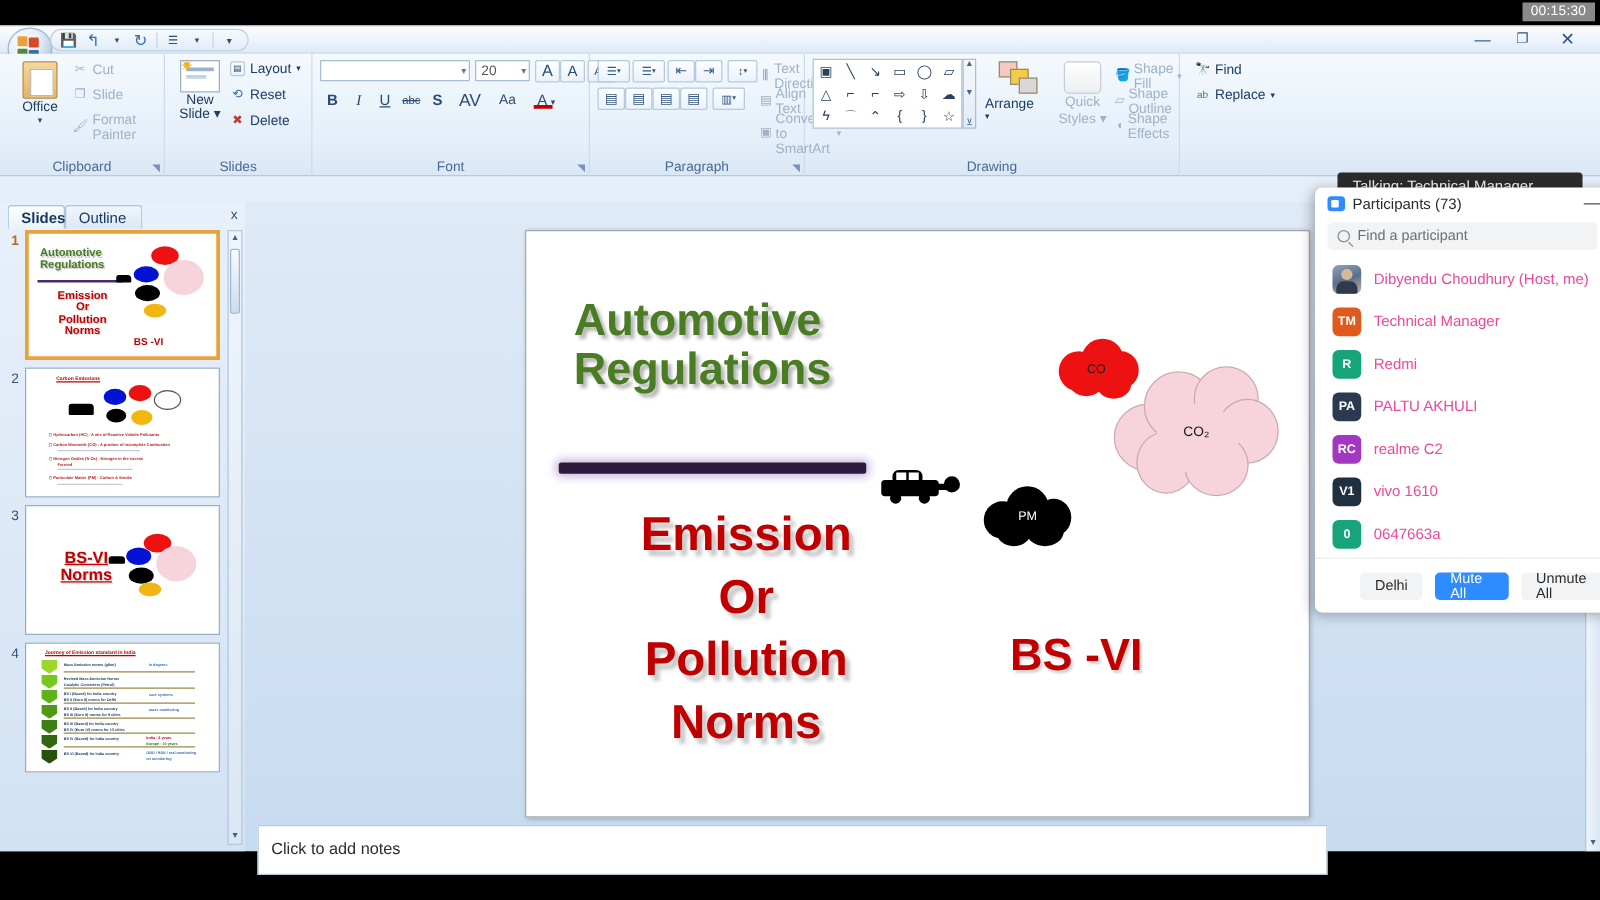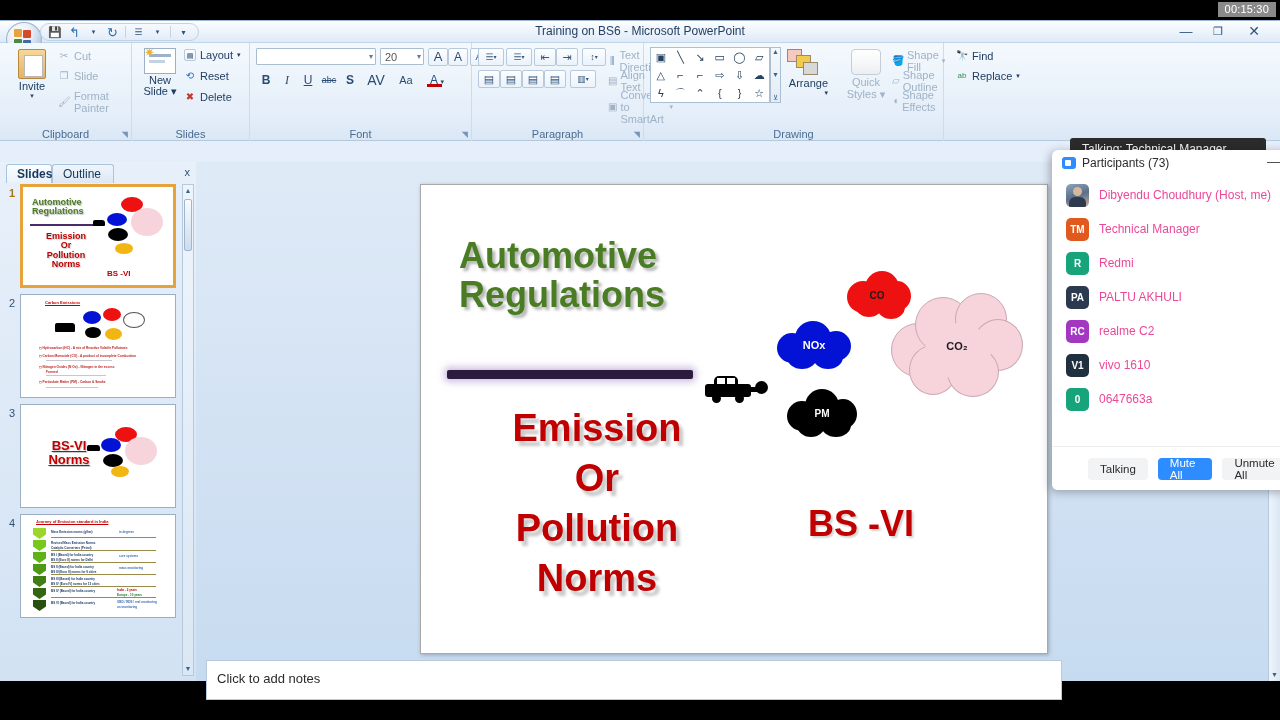--- a/index.html
+++ b/index.html
@@ -211,21 +211,21 @@
     display:grid; grid-template-columns:repeat(6,1fr); grid-template-rows:repeat(3,1fr);
     font-size:11px; color:#27425f;
   }
   #shape-gallery div { display:flex; align-items:center; justify-content:center; }
   #shape-scroll {
     position:absolute; left:126px; top:4px; width:11px; height:56px;
     background:linear-gradient(#f4f8fc,#e2ecf6); border:1px solid #aabfd4;
     display:flex; flex-direction:column; justify-content:space-between;
     align-items:center; font-size:7px; color:#3d6390;
   }
-  #arrange-btn { position:absolute; left:132px; top:6px; width:52px; text-align:right; font-size:11px; color:#1f3d63; }
+  #arrange-btn { position:absolute; left:144px; top:6px; width:52px; text-align:left; font-size:11px; color:#1f3d63; }
   #arrange-btn .aico { position:relative; width:30px; height:26px; margin:0 auto 2px auto; }
   #arrange-btn .aico i { position:absolute; width:15px; height:13px; border:1px solid #9a8a6a; display:block; }
   #arrange-btn .aico i:nth-child(1){ left:0; top:0; background:#f3c9c0; }
   #arrange-btn .aico i:nth-child(2){ left:9px; top:6px; background:#f4ca49; }
   #arrange-btn .aico i:nth-child(3){ left:16px; top:13px; background:#d8d8d8; }
   #quick-styles { position:absolute; left:198px; top:6px; width:48px; text-align:center; font-size:11px; }
   #quick-styles .qsico {
     width:30px; height:26px; margin:0 auto 1px auto; border-radius:4px;
     background:linear-gradient(#ffffff,#eceff2); border:1px solid #c6cdd4;
   }
@@ -324,21 +324,21 @@
   #slide-bsvi {
     position:absolute; left:350px; top:318px; width:180px;
     text-align:center; font-size:36px; font-weight:bold; color:#c00000;
     text-shadow:2px 2px 2px rgba(160,160,160,.45);
   }
   
   .cloud { position:absolute; }
   .cloud .lobes i { position:absolute; border-radius:50%; display:block; }
   .cloud .cap {
     position:absolute; inset:0; display:flex; align-items:center; justify-content:center;
-    font-size:11px; font-weight:bold; z-index:4;
+    font-size:11px; font-weight:normal; z-index:4;
   }
   
   #slide-car { position:absolute; left:284px; top:188px; width:64px; height:34px; }
   #slide-car .body { position:absolute; left:0; top:11px; width:46px; height:13px; background:#000; border-radius:3px; }
   #slide-car .roof { position:absolute; left:9px; top:3px; width:24px; height:10px; background:#000; border-radius:5px 5px 0 0; }
   #slide-car .win1 { position:absolute; left:12px; top:5px; width:8px; height:6px; background:#fff; }
   #slide-car .win2 { position:absolute; left:22px; top:5px; width:8px; height:6px; background:#fff; }
   #slide-car .w1 { position:absolute; left:7px; top:21px; width:9px; height:9px; background:#000; border-radius:50%; }
   #slide-car .w2 { position:absolute; left:30px; top:21px; width:9px; height:9px; background:#000; border-radius:50%; }
   #slide-car .pipe { position:absolute; left:44px; top:14px; width:9px; height:5px; background:#000; }
@@ -451,21 +451,20 @@
 </head>
 <body>
 
 <div id="desktop-top">
   <div id="clock-overlay">00:15:30</div>
 </div>
 
 <div id="ppt-window">
 
   <div id="titlebar">
-    <div id="window-title">Training on BS6 - Microsoft PowerPoint</div>
     <div class="wbtn" id="btn-min">—</div>
     <div class="wbtn" id="btn-max">❐</div>
     <div class="wbtn" id="btn-close">✕</div>
   </div>
 
   <div id="office-orb">
     <div class="orb-inner">
       <span class="sq sq1"></span>
         <span class="sq sq2"></span>
       <span class="sq sq3"></span>
@@ -484,21 +483,21 @@
     <span class="sep"></span>
     <span class="qitem" style="font-size:8px">▾</span>
   </div>
 
 
   <div id="ribbon">
 
     <div class="rgroup" id="g-clipboard">
       <div id="paste-btn">
         <div class="pico"></div>
-        <div class="plabel">Invite</div>
+        <div class="plabel">Office</div>
         <div style="font-size:7px;color:#2b4c72">▾</div>
       </div>
       <div class="clip-row dim" id="clip-cut">
         <span class="miniico">✂</span>
         <span>Cut</span>
       </div>
       <div class="clip-row dim" id="clip-copy">
         <span class="miniico">❐</span>
         <span>Slide</span>
       </div>
@@ -823,30 +822,20 @@
           <span class="lobes">
             <i style="left:8px;top:14px;width:32px;height:32px;background:#ee1111"></i>
             <i style="left:26px;top:4px;width:34px;height:34px;background:#ee1111"></i>
             <i style="left:44px;top:14px;width:28px;height:30px;background:#ee1111"></i>
             <i style="left:16px;top:26px;width:28px;height:24px;background:#ee1111"></i>
             <i style="left:38px;top:28px;width:28px;height:24px;background:#ee1111"></i>
           </span>
           <span class="cap" style="color:#1a1a1a;font-size:10px">CO</span>
         </div>
 
-        <div class="cloud" style="left:352px;top:132px;width:82px;height:56px">
-          <span class="lobes">
-            <i style="left:4px;top:16px;width:30px;height:30px;background:#0412d6"></i>
-            <i style="left:22px;top:4px;width:36px;height:34px;background:#0412d6"></i>
-            <i style="left:48px;top:14px;width:30px;height:30px;background:#0412d6"></i>
-            <i style="left:14px;top:28px;width:30px;height:24px;background:#0412d6"></i>
-            <i style="left:40px;top:28px;width:30px;height:24px;background:#0412d6"></i>
-          </span>
-          <span class="cap" style="color:#fff;font-size:11px">NOx</span>
-        </div>
 
         <div class="cloud" style="left:362px;top:200px;width:78px;height:56px">
           <span class="lobes">
             <i style="left:4px;top:16px;width:30px;height:30px;background:#000"></i>
             <i style="left:22px;top:4px;width:34px;height:34px;background:#000"></i>
             <i style="left:46px;top:14px;width:28px;height:30px;background:#000"></i>
             <i style="left:14px;top:28px;width:28px;height:24px;background:#000"></i>
             <i style="left:38px;top:28px;width:30px;height:24px;background:#000"></i>
           </span>
           <span class="cap" style="color:#fff;font-size:10px">PM</span>
@@ -907,20 +896,24 @@
 
 <div id="desktop-bottom"></div>
 
 <div id="participants-panel">
   <div id="pp-header">
     <span id="pp-zoom-icon"></span>
     <span>Participants (73)</span>
     <span id="pp-min">—</span>
   </div>
 
+  <div id="pp-search">
+    <span class="search-glass"></span>
+    <span>Find a participant</span>
+  </div>
 
   <div id="pp-list">
     <div class="prow-item">
       <span class="pavatar photo"></span>
       <span class="pname">Dibyendu Choudhury (Host, me)</span>
     </div>
     <div class="prow-item">
       <span class="pavatar" style="background:#e05a1e">TM</span>
       <span class="pname">Technical Manager</span>
     </div>
@@ -940,17 +933,17 @@
       <span class="pavatar" style="background:#20303f">V1</span>
       <span class="pname">vivo 1610</span>
     </div>
     <div class="prow-item">
       <span class="pavatar" style="background:#18a47a">0</span>
       <span class="pname">0647663a</span>
     </div>
   </div>
 
   <div id="pp-footer">
-    <span class="pbtn-f">Talking</span>
+    <span class="pbtn-f">Delhi</span>
     <span class="pbtn-f primary">Mute All</span>
     <span class="pbtn-f">Unmute All</span>
   </div>
 </div>
 
 </body></html>

